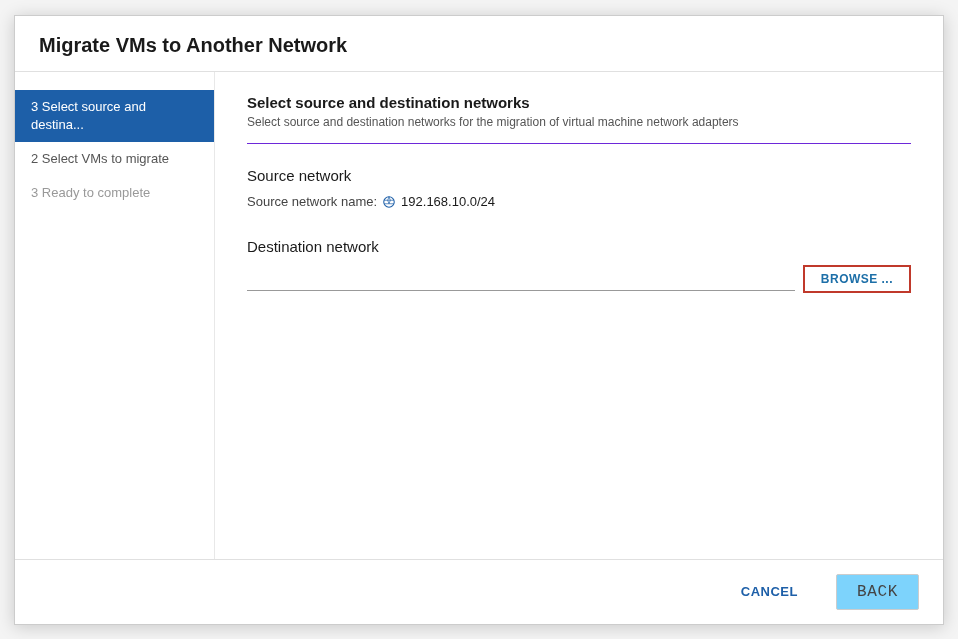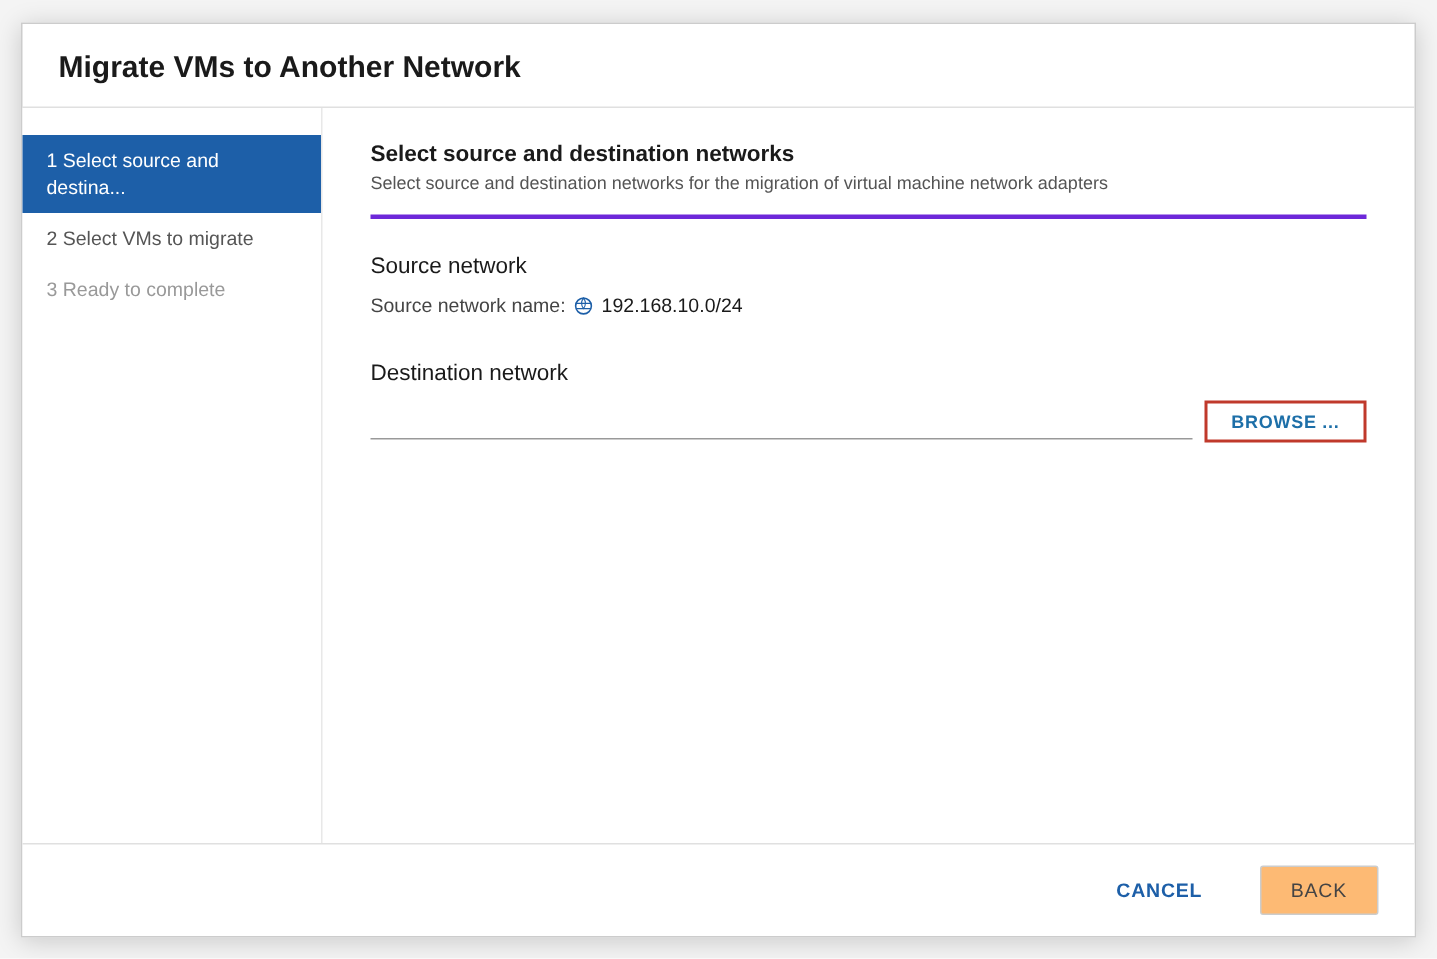--- a/index.html
+++ b/index.html
@@ -61,21 +61,21 @@
     .section-title {
       font-size: 15px;
       font-weight: 600;
       color: #1a1a1a;
       margin-bottom: 4px;
     }
     .section-desc {
       font-size: 12px;
       color: #555;
       margin-bottom: 18px;
-      border-bottom: 3px solid #6d28d9;
+      border-bottom: 1px solid #6d28d9;
       padding-bottom: 14px;
     }
     .field-group {
       margin-bottom: 28px;
       margin-top: 23px;
     }
     .field-label {
       font-size: 15px;
       font-weight: 500;
       color: #1a1a1a;
@@ -146,30 +146,31 @@
       border: none;
       color: #1d5fa8;
       font-size: 13px;
       font-weight: 600;
       cursor: pointer;
       padding: 8px 16px;
       letter-spacing: 0.04em;
       text-transform: uppercase;
     }
     .btn-back {
-      background: #fdba74;
+      background: #7dd3fc;
       border: 1px solid #ccc;
       color: #444;
-      font-size: 13px;
+      font-size: 16px;
       font-weight: 500;
       cursor: pointer;
       padding: 8px 20px;
       border-radius: 2px;
       text-transform: uppercase;
       letter-spacing: 0.04em;
+      font-family: Liberation Mono, monospace;
     }
     .btn-next {
       background: #1d5fa8;
       border: none;
       color: #fff;
       font-size: 13px;
       font-weight: 600;
       cursor: pointer;
       padding: 8px 22px;
       border-radius: 2px;
@@ -179,21 +180,21 @@
   </style>
 </head>
 <body>
 
 <div class="dialog">
   <div class="dialog-title">Migrate VMs to Another Network</div>
   <div class="dialog-body">
 
     <div class="sidebar">
       <div class="sidebar-step active">
-        <span>1 Select source and destina...</span>
+        <span>3 Select source and destina...</span>
       </div>
       <div class="sidebar-step">
         <span>2 Select VMs to migrate</span>
       </div>
       <div class="sidebar-step inactive">
         <span>3 Ready to complete</span>
       </div>
     </div>
 
     <div class="main-content">

